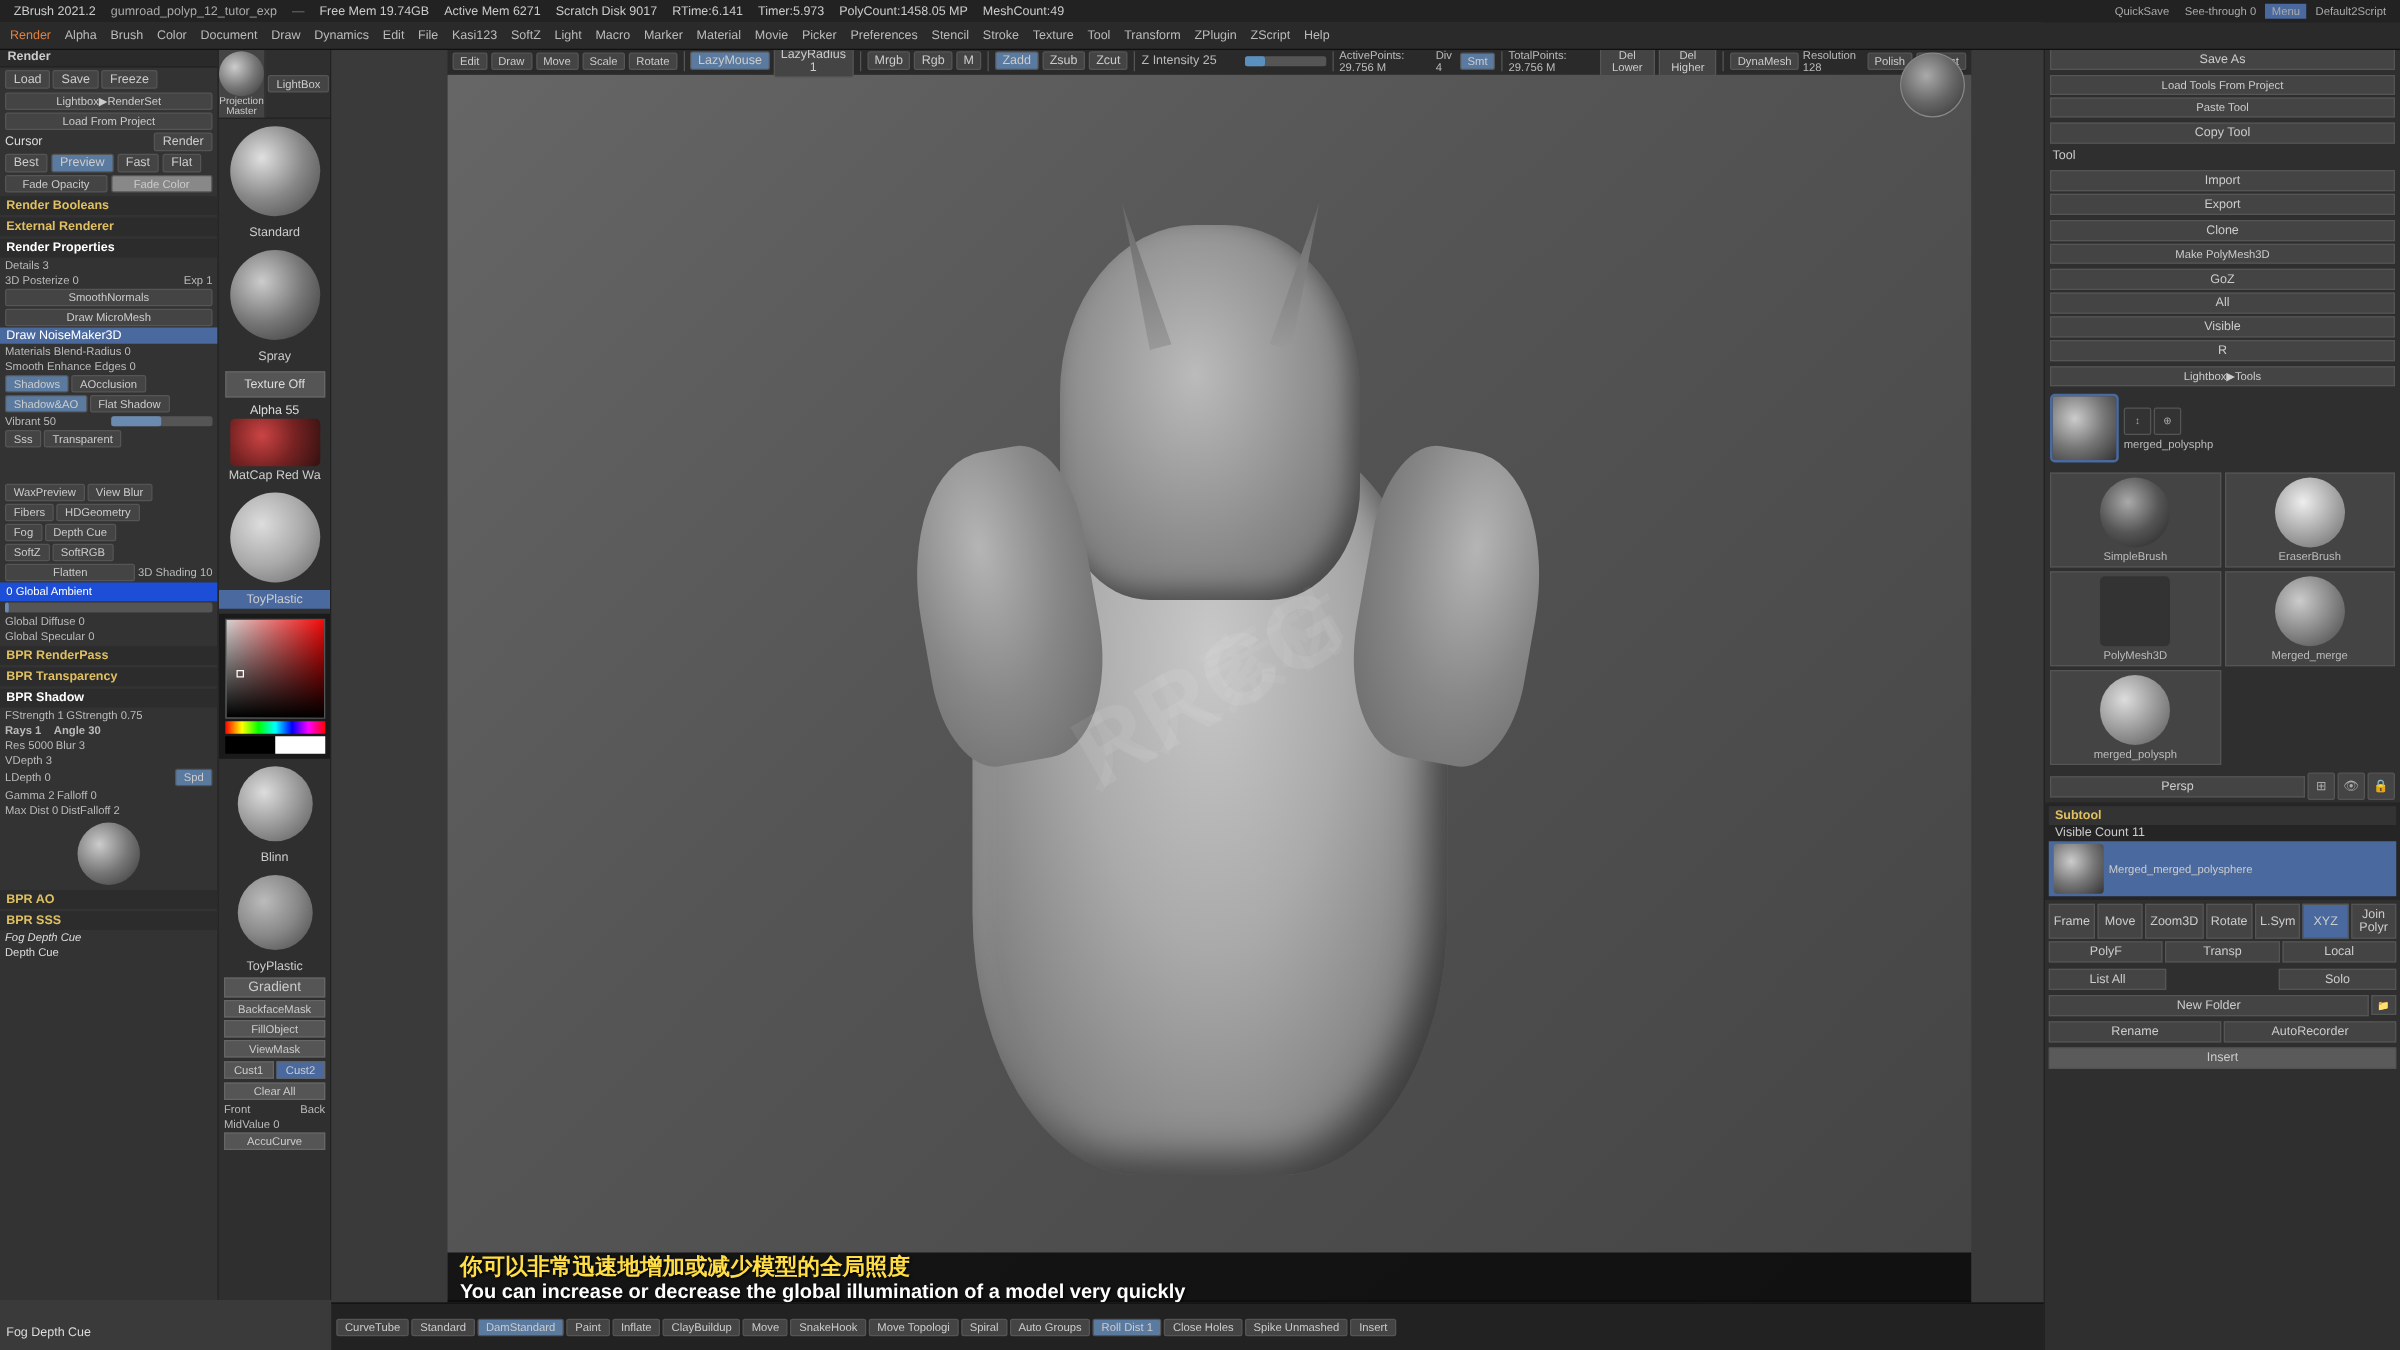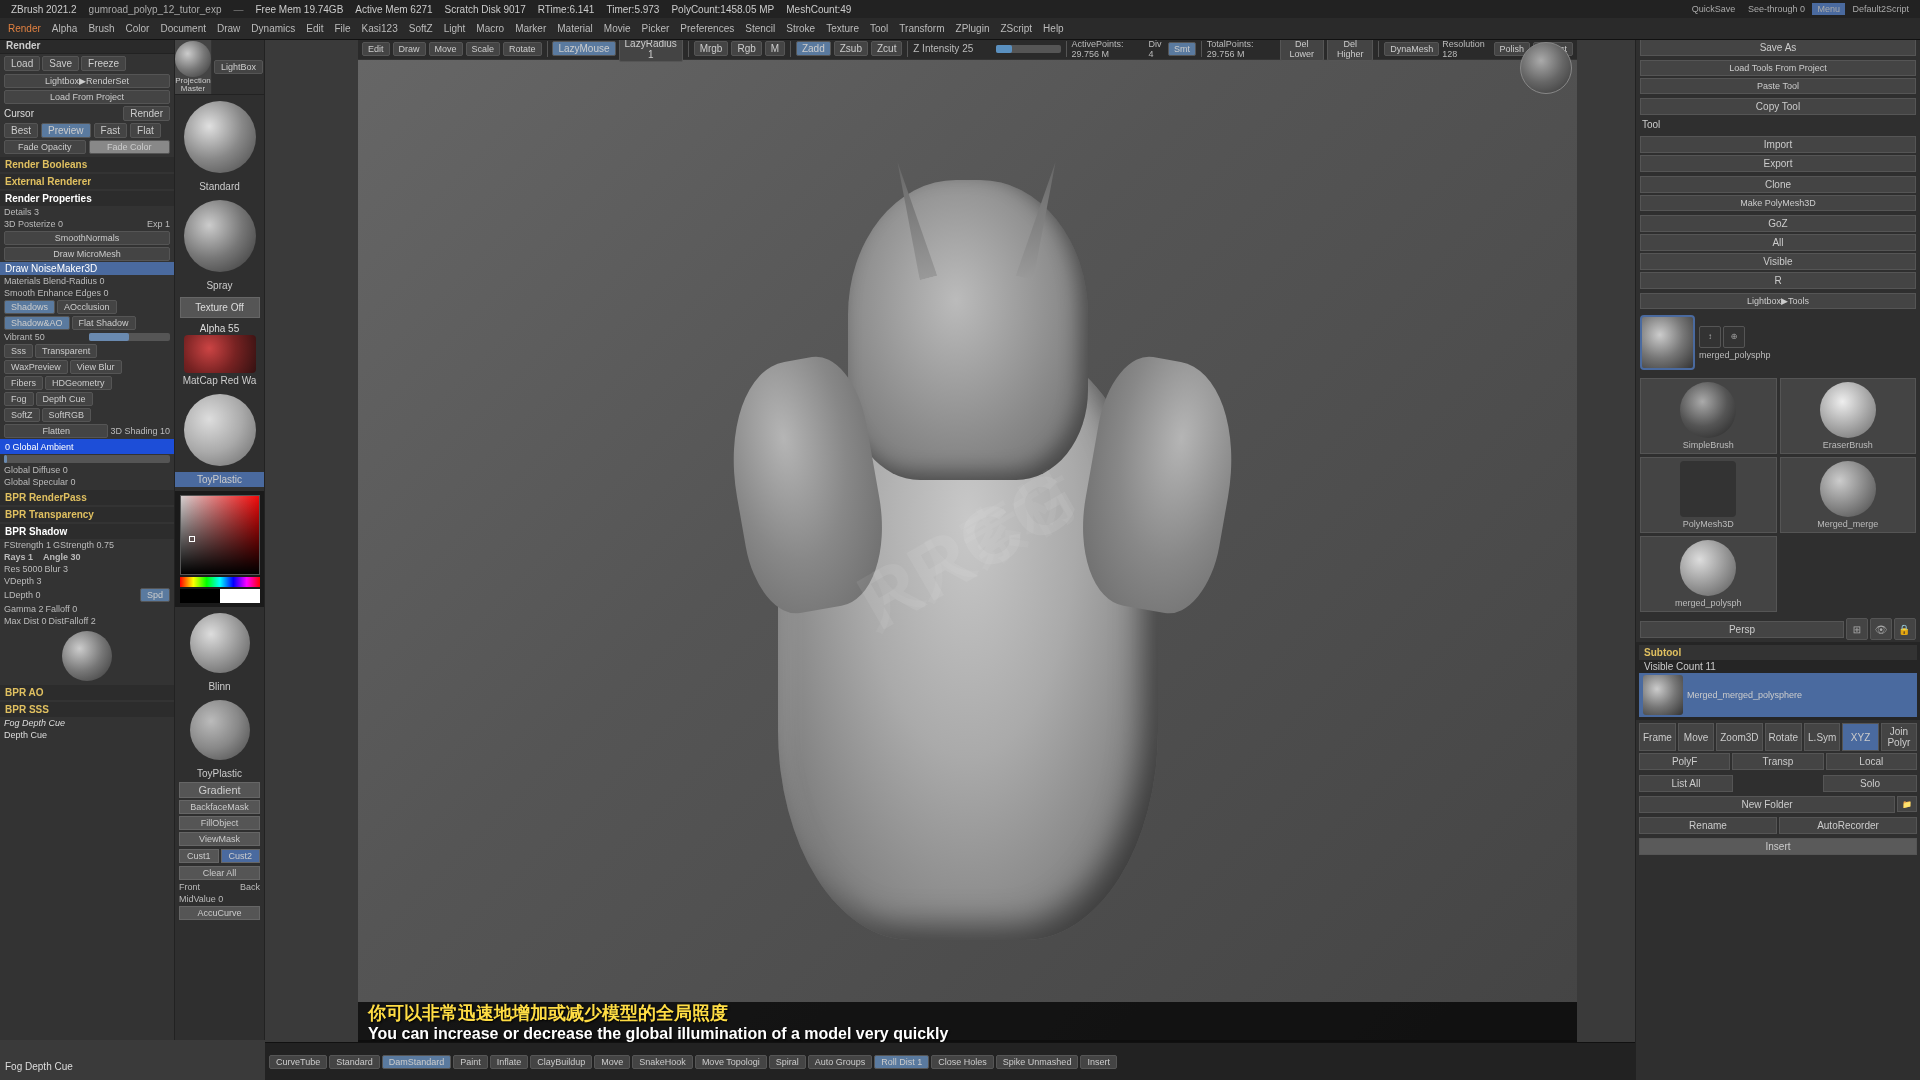--- a/index.html
+++ b/index.html
@@ -530,21 +530,21 @@
   <div class="panel-row">
     <span style="font-size:9px;color:#bbb;flex:1;">Vibrant 50</span>
     <div class="mini-slider">
         <div class="mini-slider-fill" style="width:50%;"></div>
       </div>
   </div>
   <div class="panel-row" style="gap:2px;">
     <button class="panel-btn" style="font-size:9px;">Sss</button>
     <button class="panel-btn" style="font-size:9px;">Transparent</button>
   </div>
-  <div class="panel-row" style="gap:2px;">
+  <div class="panel-row" style="gap:2px;margin-top:27px;">
     <button class="panel-btn" style="font-size:9px;">WaxPreview</button>
     <button class="panel-btn" style="font-size:9px;">View Blur</button>
   </div>
   <div class="panel-row" style="gap:2px;">
     <button class="panel-btn" style="font-size:9px;">Fibers</button>
     <button class="panel-btn" style="font-size:9px;">HDGeometry</button>
   </div>
   <div class="panel-row" style="gap:2px;">
     <button class="panel-btn" style="font-size:9px;">Fog</button>
     <button class="panel-btn" style="font-size:9px;">Depth Cue</button>

